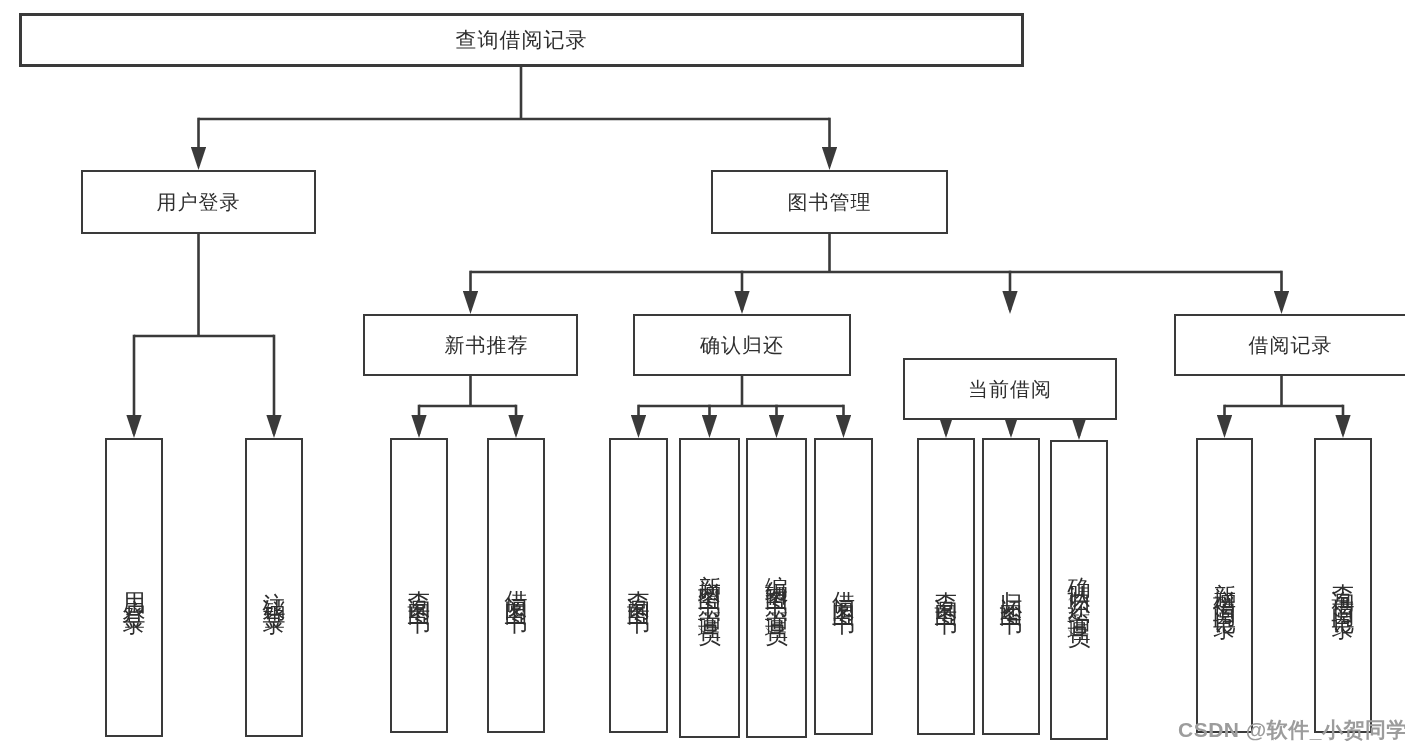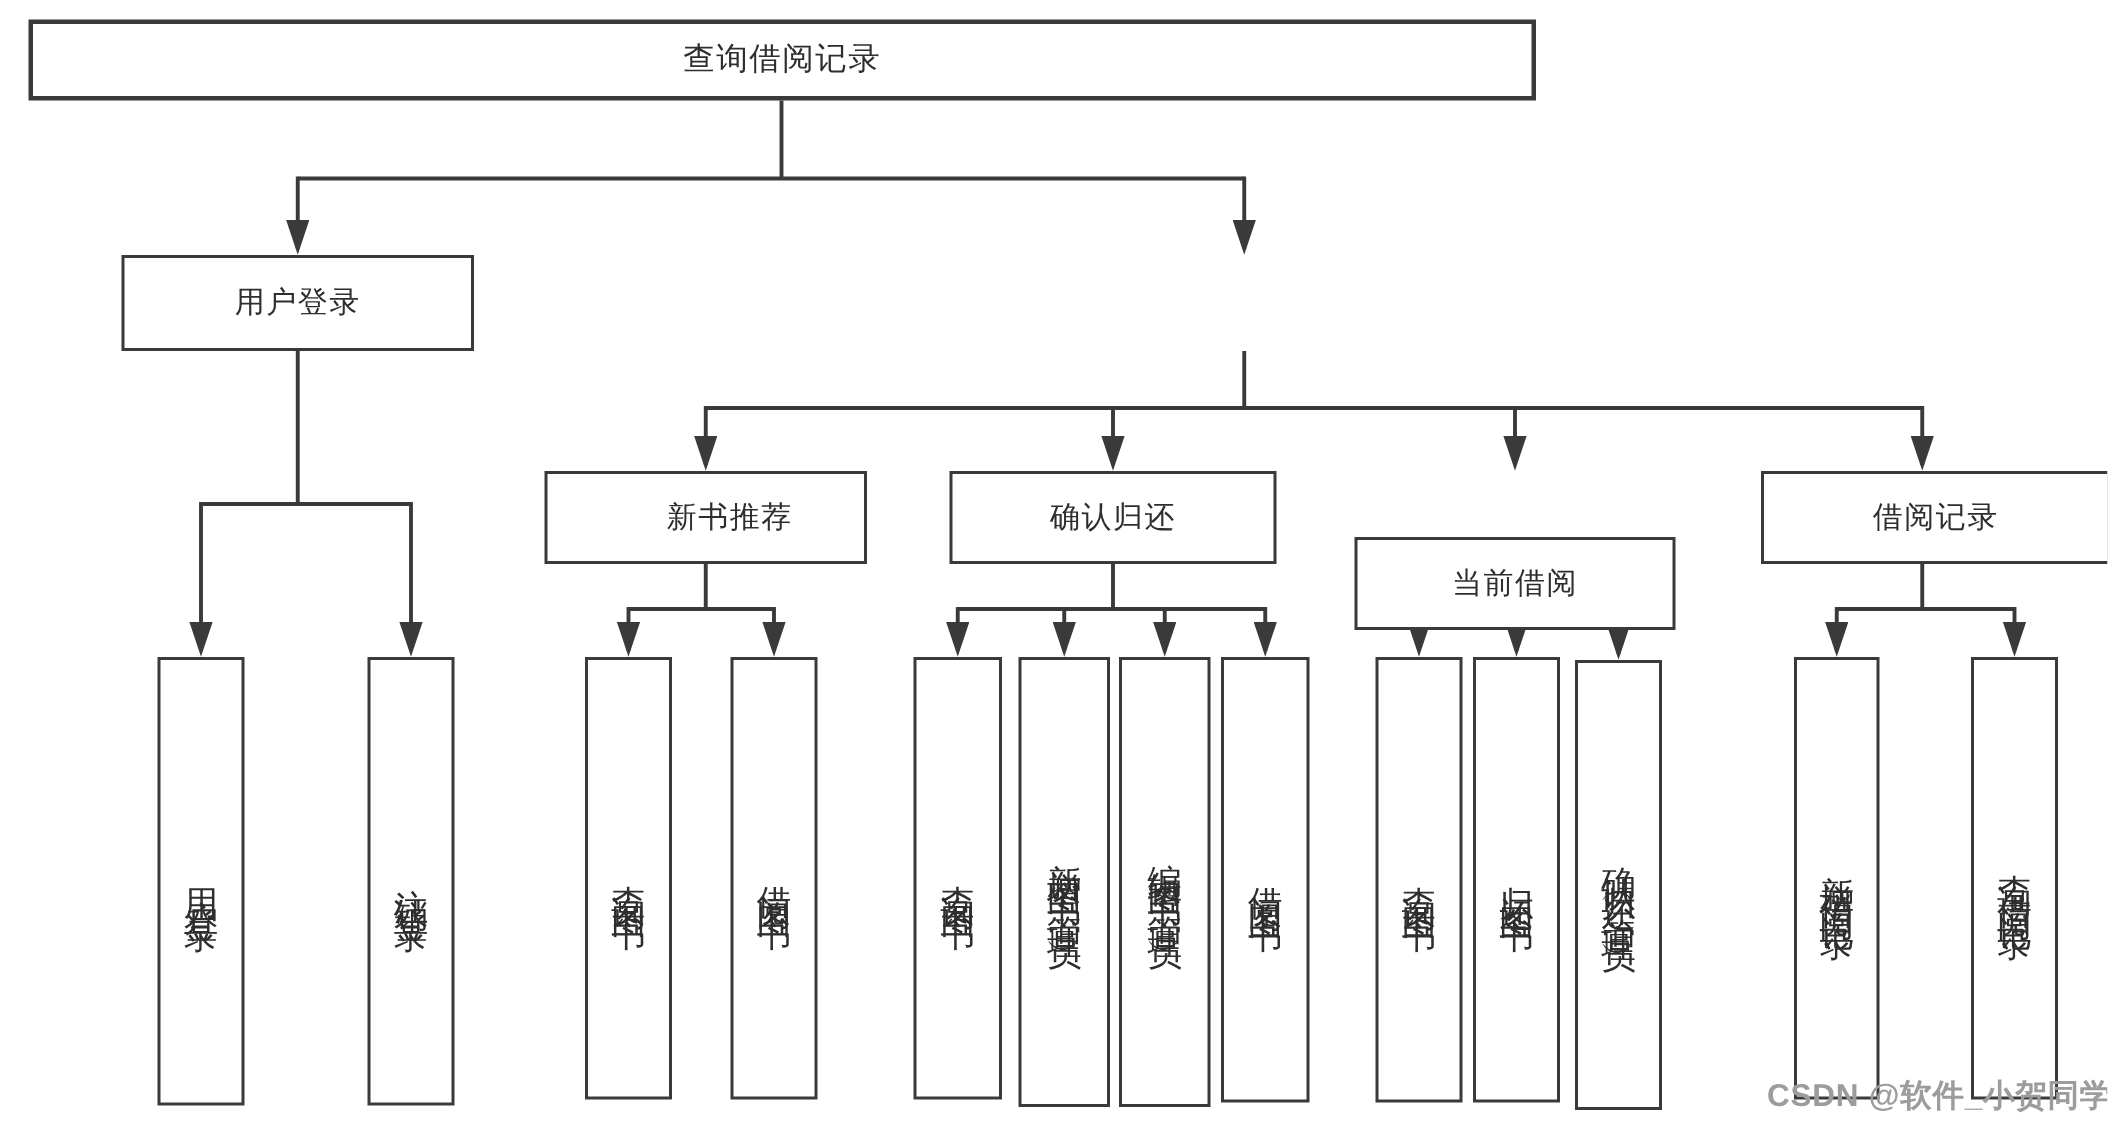--- a/index.html
+++ b/index.html
@@ -97,20 +97,23 @@
     </g>
   </svg>
 
   <div class="box h root" style="left:19px; top:13px; width:1005px; height:54px;">
     <span>查询借阅记录</span>
   </div>
 
   <div class="box h" style="left:81px; top:170px; width:235px; height:64px;">
     <span>用户登录</span>
   </div>
+  <div class="box h" style="left:711px; top:170px; width:237px; height:64px;">
+    <span>图书管理</span>
+  </div>
 
   <div class="box h" style="left:363px; top:314px; width:215px; height:62px;padding-left:32px;">
     <span>新书推荐</span>
   </div>
   <div class="box h" style="left:633px; top:314px; width:218px; height:62px;">
     <span>确认归还</span>
   </div>
   <div class="box h" style="left:903px; top:314px; width:214px; height:62px;margin-top:44px;">
     <span>当前借阅</span>
   </div>

